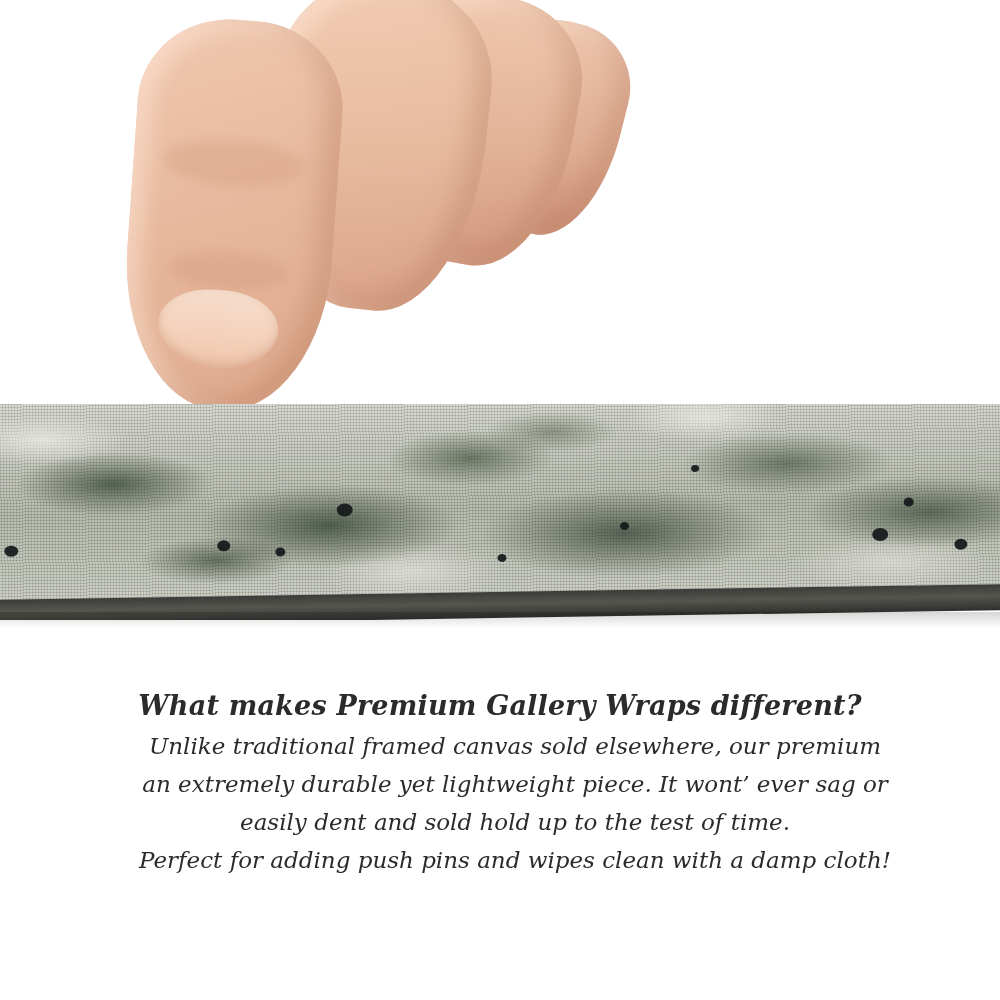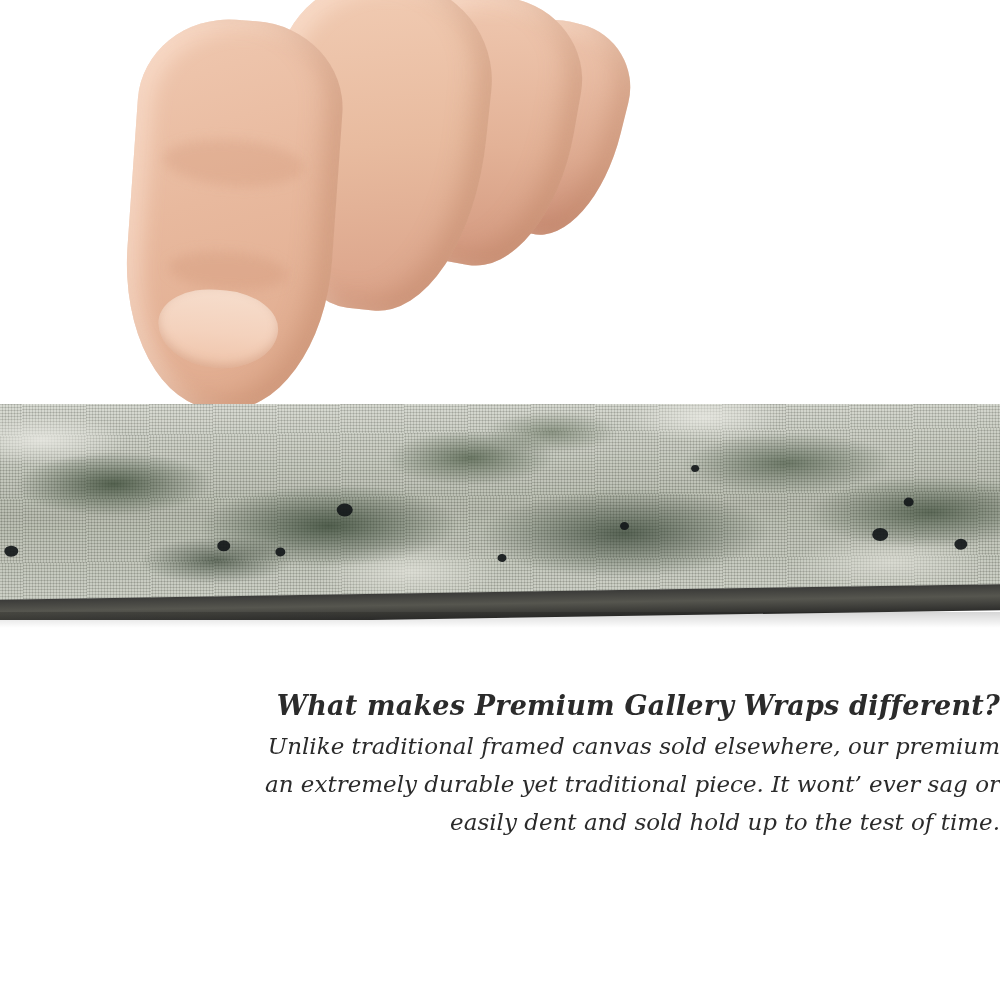--- a/index.html
+++ b/index.html
@@ -160,21 +160,21 @@
     height: 16px;
     background: linear-gradient(180deg, rgba(0,0,0,0.16), rgba(0,0,0,0));
   }
 
   
   .caption {
     position: absolute;
     left: 0;
     top: 690px;
     width: 1000px;
-    text-align: right;
+    text-align: center;
     color: #2b2b2b;
     font-family: "DejaVu Serif", serif;
     font-style: italic;
   }
   .caption h2 {
     margin: 0 0 6px 0;
     font-size: 27px;
     font-weight: 700;
     letter-spacing: 0.2px;
   }
@@ -222,18 +222,19 @@
       </div>
       <div class="wrap-side"></div>
     </div>
     <div class="wrap-shadow"></div>
   </div>
 
   <div class="caption">
     <h2>What makes Premium Gallery Wraps different?</h2>
     <p>
       <span class="line">Unlike traditional framed canvas sold elsewhere, our premium</span>
-      <span class="line">an extremely durable yet traditional piece. It wont’ ever sag or</span>
+      <span class="line">an extremely durable yet lightweight piece. It wont’ ever sag or</span>
       <span class="line">easily dent and sold hold up to the test of time.</span>
+      <span class="line">Perfect for adding push pins and wipes clean with a damp cloth!</span>
     </p>
   </div>
 
 </div>
 
 </body></html>

